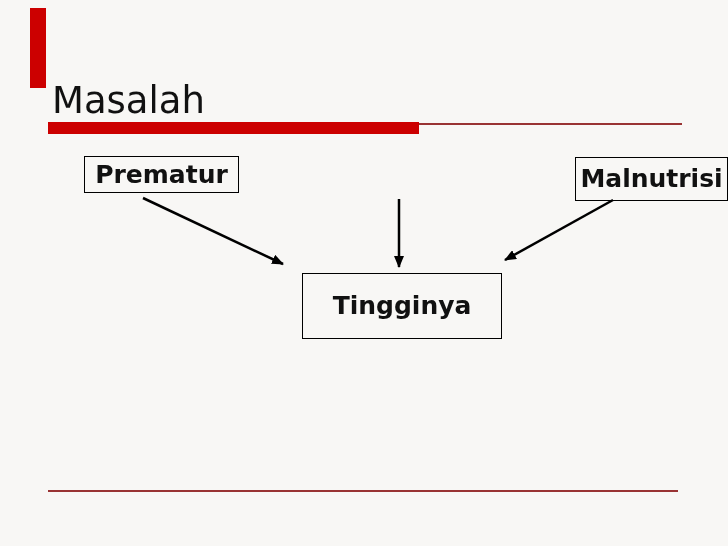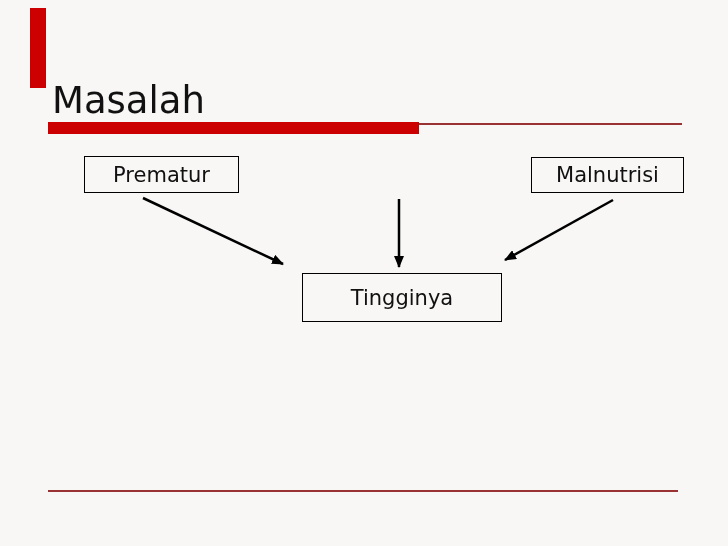--- a/index.html
+++ b/index.html
@@ -50,30 +50,31 @@
   }
   .node{
     position:absolute;
     box-sizing:border-box;
     border:1px solid #000000;
     background:transparent;
     display:flex;
     align-items:center;
     justify-content:center;
     text-align:center;
-    font-size:21px;
+    font-size:25px;
     line-height:32px;
     color:var(--ink);
     white-space:nowrap;
+    font-weight:bold;
   }
   .node-prematur{left:84px;top:156px;width:155px;height:37px;}
   .node-genetik{left:328px;top:157px;width:154px;height:36px;}
-  .node-malnutrisi{left:531px;top:157px;width:153px;height:36px;}
+  .node-malnutrisi{left:575px;top:157px;width:153px;height:44px;}
   .node-effect{
-    left:302px;top:273px;width:200px;height:49px;
+    left:302px;top:273px;width:200px;height:66px;
     flex-direction:column;
     justify-content:center;
   }
   .node-effect .line{display:block;}
   .arrows{
     position:absolute;
     left:0;top:0;
     width:728px;height:546px;
     pointer-events:none;
   }

